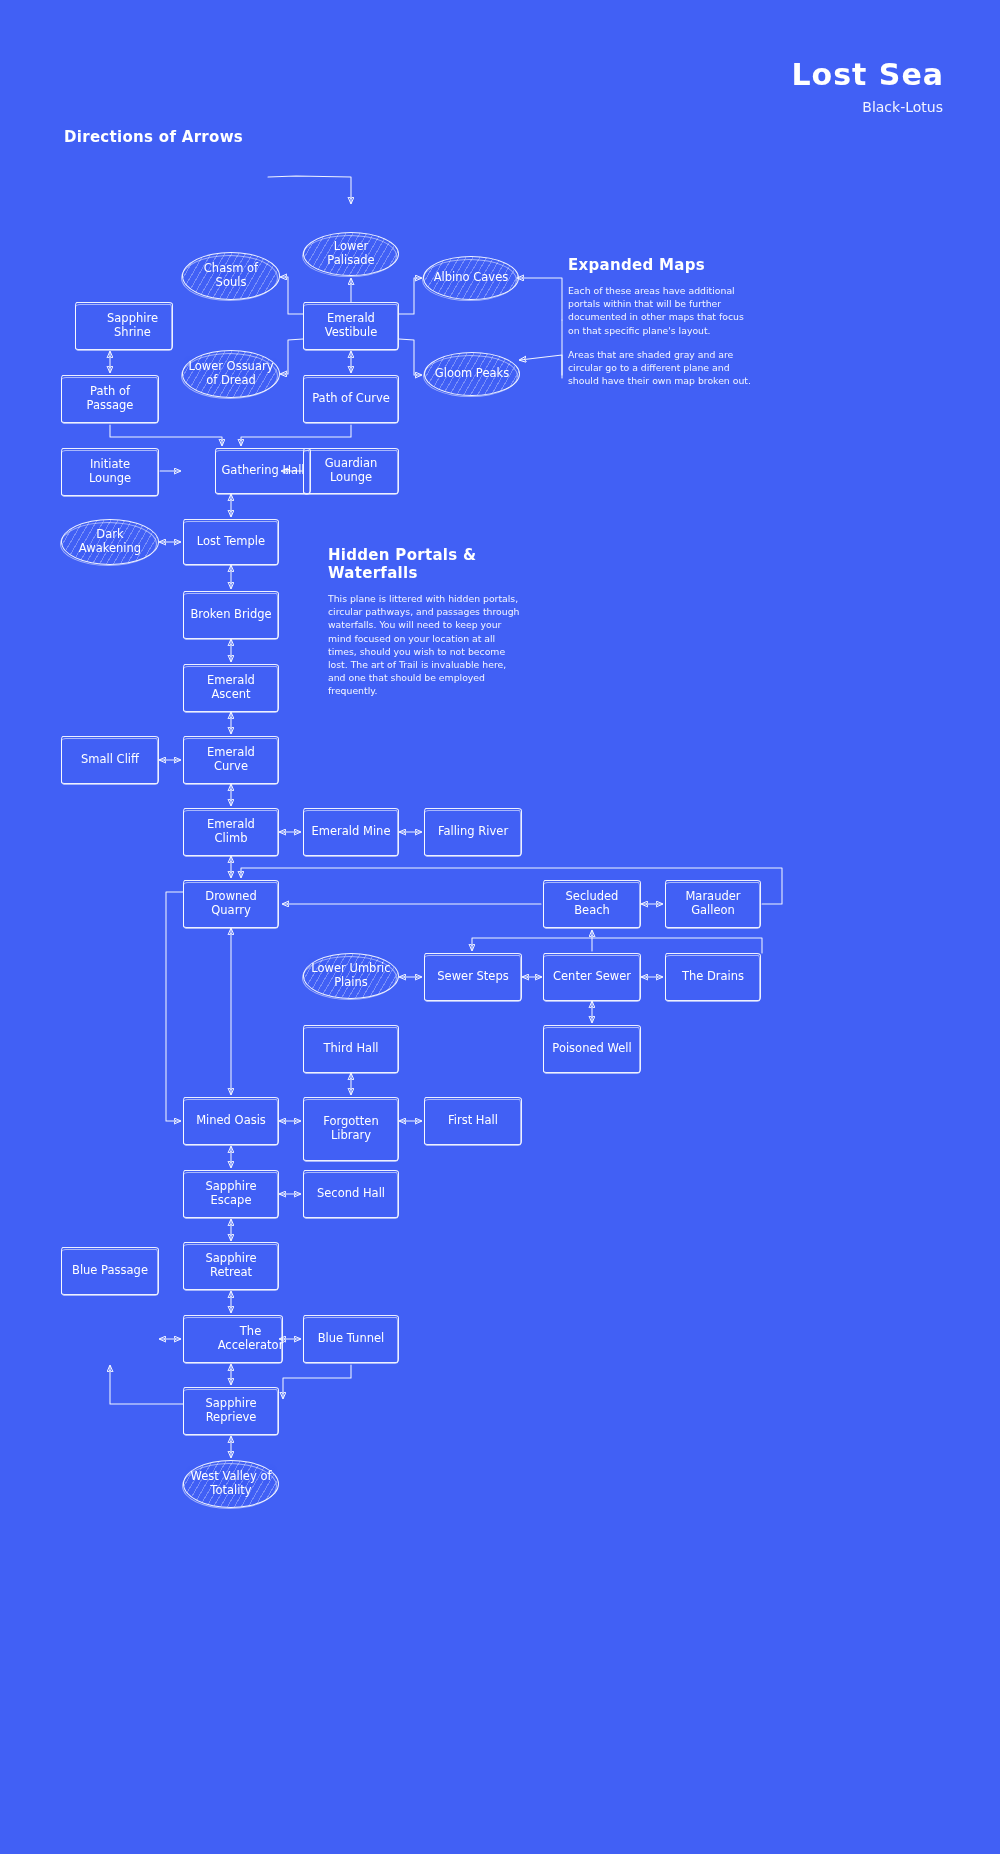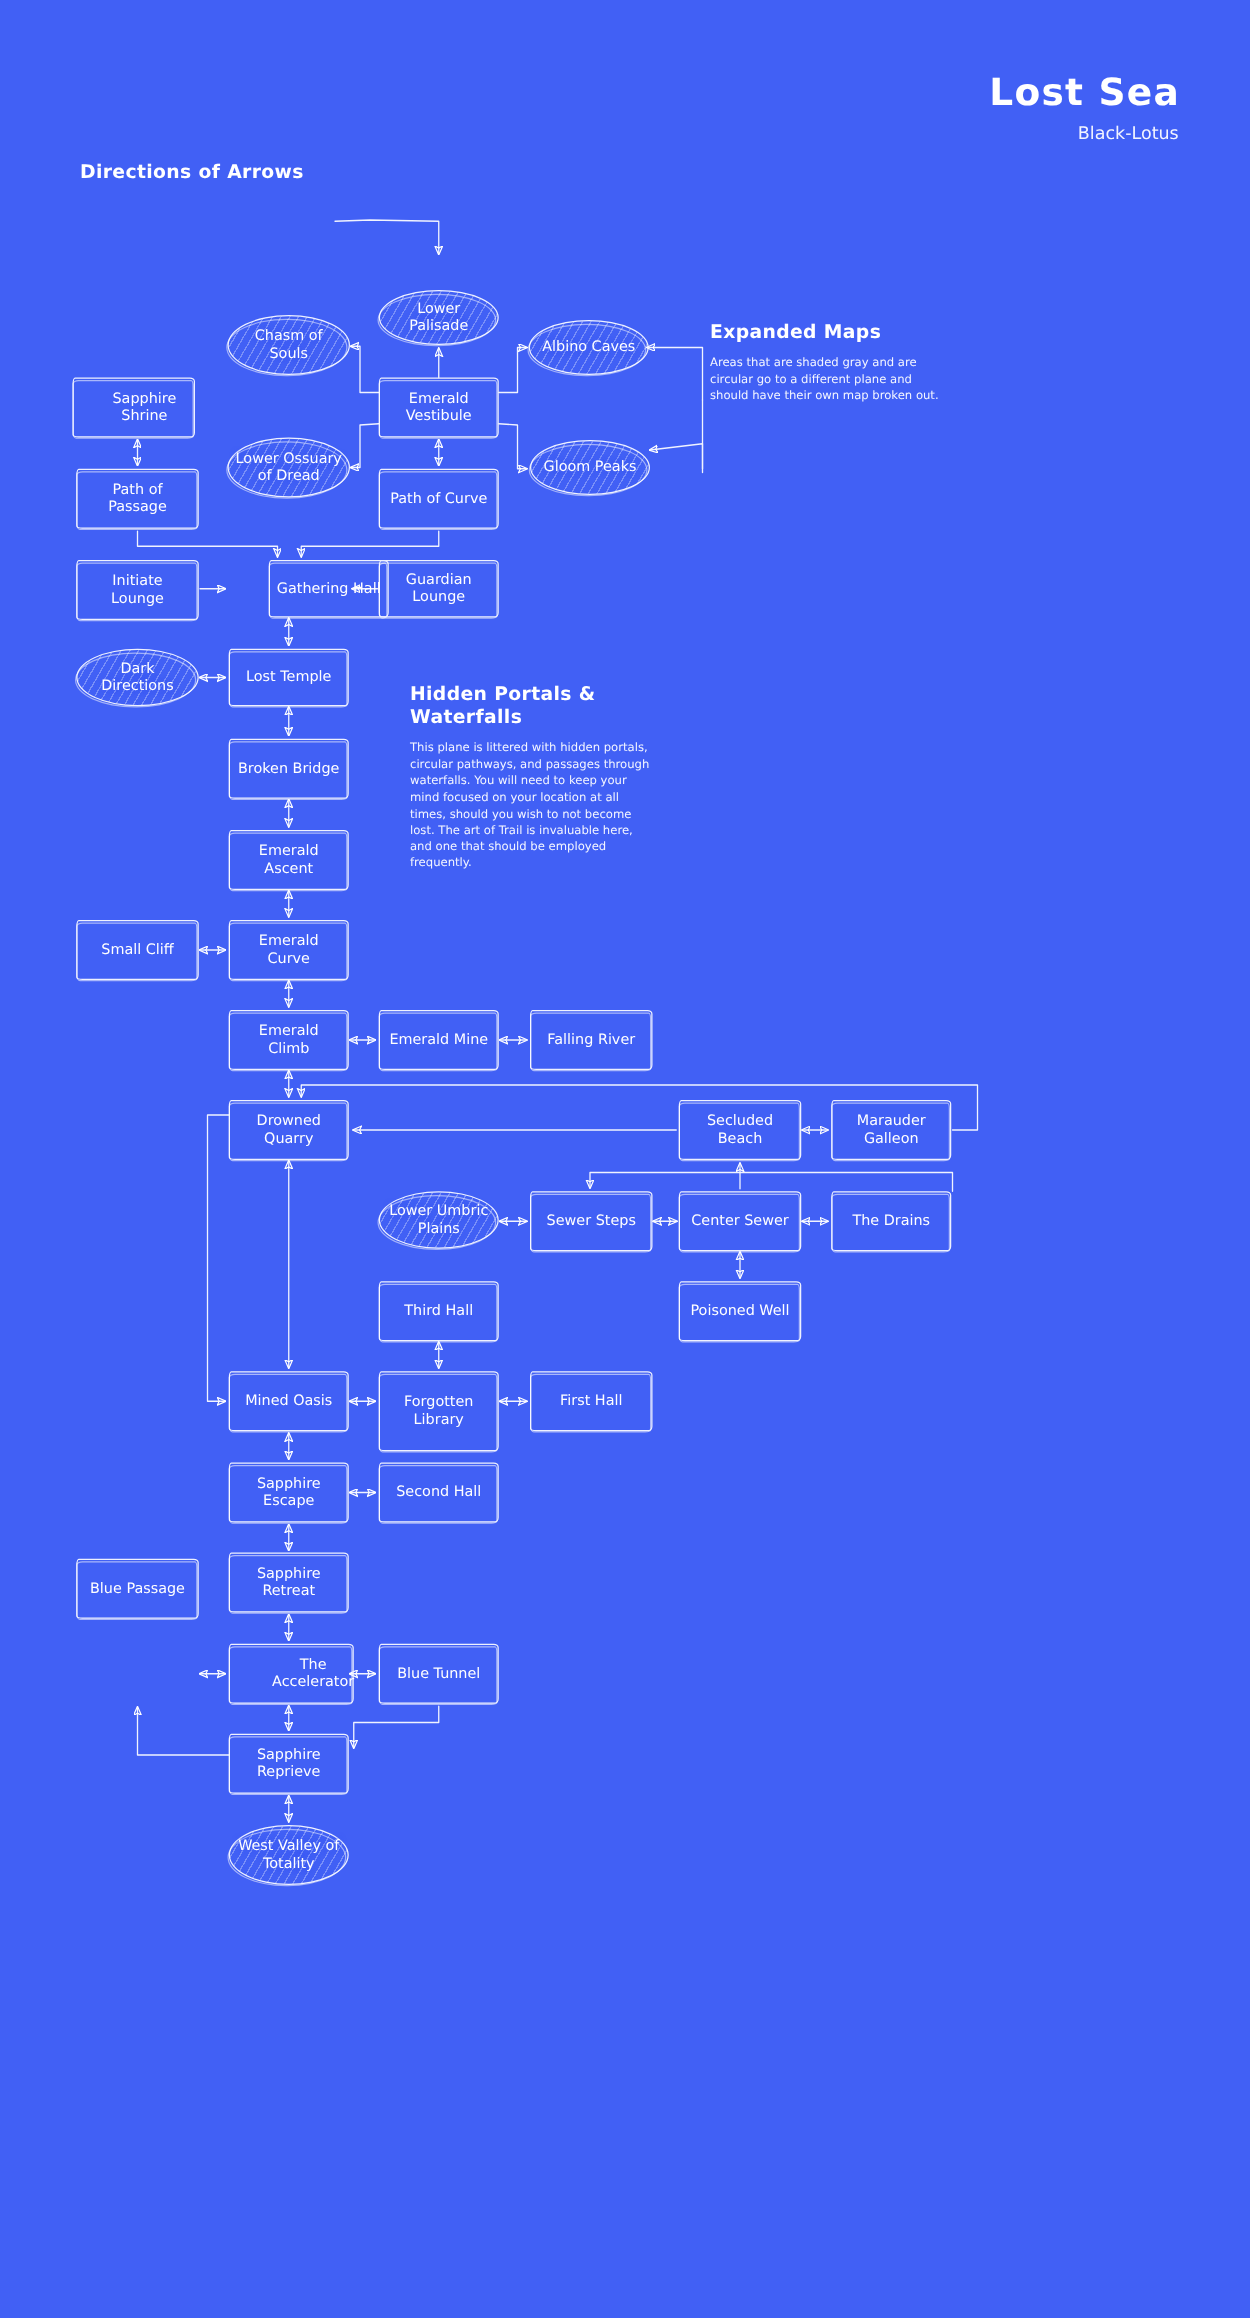--- a/index.html
+++ b/index.html
@@ -192,38 +192,39 @@
 
   <div class="title">Lost Sea</div>
   <div class="subtitle">Black-Lotus</div>
 
   <div class="note" style="left:64px;top:128px;width:210px;">
     <h3>Directions of Arrows</h3>
   </div>
 
   <div class="note" style="left:568px;top:256px;width:185px;">
     <h3>Expanded Maps</h3>
+    <p>Each of these areas have additional portals within that will be further documented in other maps that focus on that specific plane's layout.</p>
     <p>Areas that are shaded gray and are circular go to a different plane and should have their own map broken out.</p>
   </div>
 
   <div class="note" style="left:328px;top:546px;width:196px;">
     <h3>Hidden Portals &amp; Waterfalls</h3>
     <p>This plane is littered with hidden portals, circular pathways, and passages through waterfalls. You will need to keep your mind focused on your location at all times, should you wish to not become lost. The art of Trail is invaluable here, and one that should be employed frequently.</p>
   </div>
 
   <div class="node ellipse" style="left:303px;top:232px;width:96px;height:44px;">
       <span class="lbl">Lower Palisade</span>
     </div>
   <div class="node ellipse" style="left:182px;top:252px;width:98px;height:48px;">
       <span class="lbl">Chasm of Souls</span>
     </div>
   <div class="node ellipse" style="left:423px;top:256px;width:96px;height:44px;">
       <span class="lbl">Albino Caves</span>
     </div>
-  <div class="node rect" style="left:58px;top:302px;width:98px;height:48px;padding-left:22px;">
+  <div class="node rect" style="left:75px;top:302px;width:98px;height:48px;padding-left:22px;">
       <span class="lbl">Sapphire Shrine</span>
     </div>
   <div class="node rect" style="left:303px;top:302px;width:96px;height:48px;">
       <span class="lbl">Emerald Vestibule</span>
     </div>
   <div class="node ellipse" style="left:182px;top:350px;width:98px;height:48px;">
       <span class="lbl">Lower Ossuary of Dread</span>
     </div>
   <div class="node ellipse" style="left:424px;top:352px;width:96px;height:44px;">
       <span class="lbl">Gloom Peaks</span>
@@ -237,21 +238,21 @@
   <div class="node rect" style="left:61px;top:448px;width:98px;height:48px;">
       <span class="lbl">Initiate Lounge</span>
     </div>
   <div class="node rect" style="left:183px;top:448px;width:96px;height:46px;margin-left:32px;">
       <span class="lbl">Gathering Hall</span>
     </div>
   <div class="node rect" style="left:303px;top:448px;width:96px;height:46px;">
       <span class="lbl">Guardian Lounge</span>
     </div>
   <div class="node ellipse" style="left:61px;top:519px;width:98px;height:46px;">
-      <span class="lbl">Dark Directions</span>
+      <span class="lbl">Dark Awakening</span>
     </div>
   <div class="node rect" style="left:183px;top:519px;width:96px;height:46px;">
       <span class="lbl">Lost Temple</span>
     </div>
   <div class="node rect" style="left:183px;top:591px;width:96px;height:48px;">
       <span class="lbl">Broken Bridge</span>
     </div>
   <div class="node rect" style="left:183px;top:664px;width:96px;height:48px;">
       <span class="lbl">Emerald Ascent</span>
     </div>

